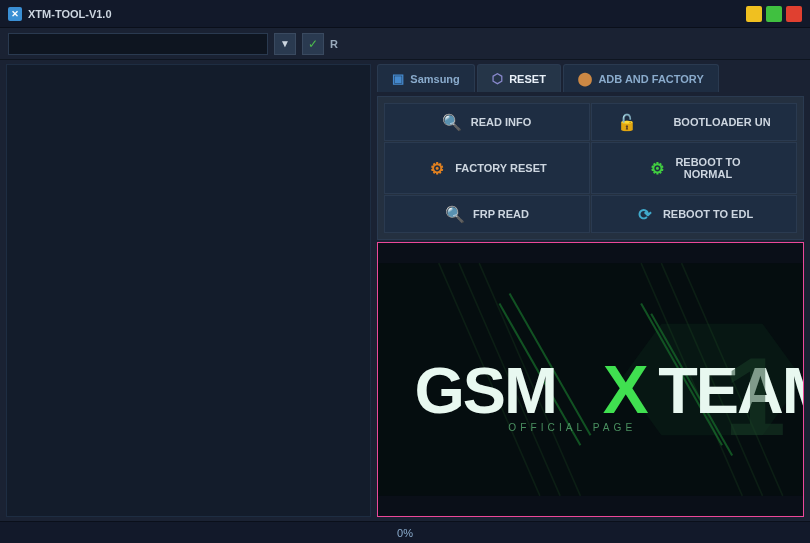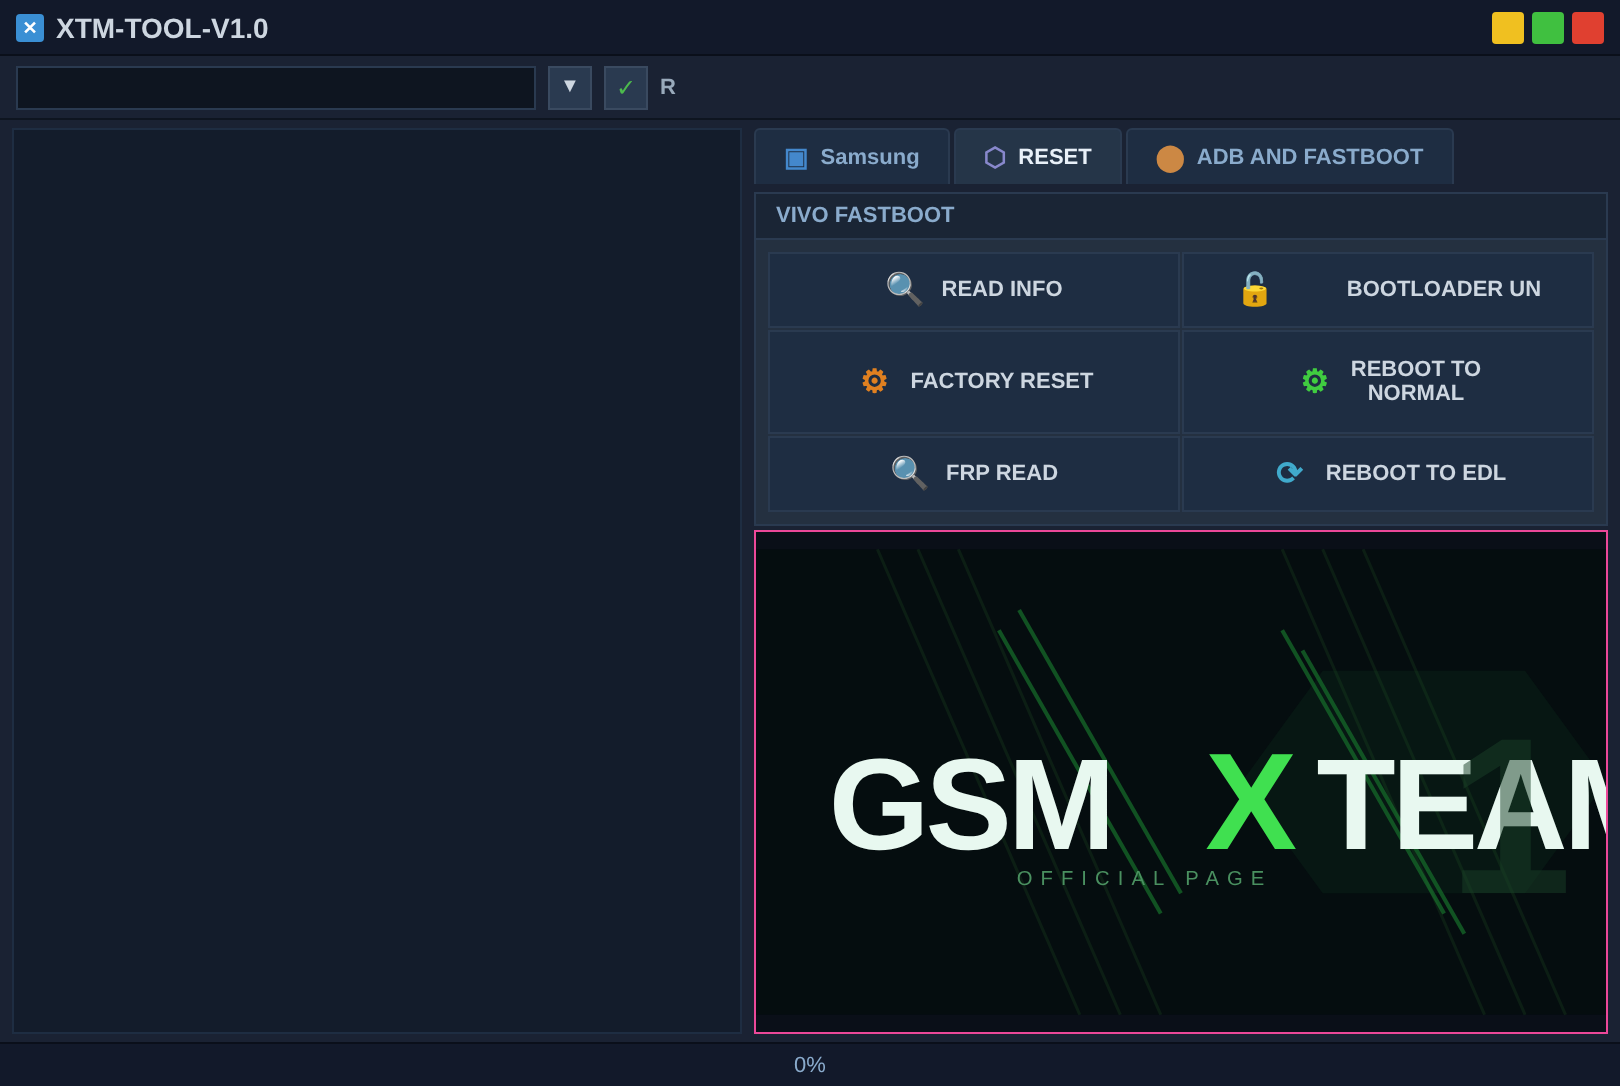--- a/index.html
+++ b/index.html
@@ -34,21 +34,21 @@
       background: #3a8fd4;
       border-radius: 2px;
       display: flex;
       align-items: center;
       justify-content: center;
       font-size: 9px;
       color: #fff;
       font-weight: bold;
     }
     #title-text {
-      font-size: 14px;
+      font-size: 11px;
       color: #cdd6e0;
       font-weight: bold;
     }
     #title-bar-controls {
       display: flex;
       gap: 4px;
     }
     .win-btn {
       width: 16px;
       height: 16px;
@@ -280,26 +280,25 @@
       <div class="tab">
         <span class="tab-samsung-icon">▣</span>
         <span>Samsung</span>
       </div>
       <div class="tab active">
         <span class="tab-vivo-icon">⬡</span>
         <span>RESET</span>
       </div>
       <div class="tab">
         <span class="tab-adb-icon">⬤</span>
-        <span>ADB AND FASTBOOT</span>
+        <span>ADB AND FACTORY</span>
       </div>
     </div>
 
     <div id="fastboot-panel">
-      <div id="fastboot-header">VIVO FASTBOOT</div>
       <div id="fastboot-buttons" style="grid-template-columns: 1fr 1fr; grid-template-rows: auto auto auto;">
           <div class="fb-btn" style="grid-area: 1 / 1;">
             <span class="fb-btn-icon icon-orange">🔍</span>
             <span style="white-space:pre-line;text-align:right;">READ INFO</span>
           </div>
           <div class="fb-btn" style="grid-area: 1 / 2;">
             <span class="fb-btn-icon icon-lock">🔓</span>
             <span style="white-space:pre-line;text-align:center;margin-left:28px;">BOOTLOADER UN</span>
           </div>
           <div class="fb-btn" style="grid-area: 2 / 1;">

